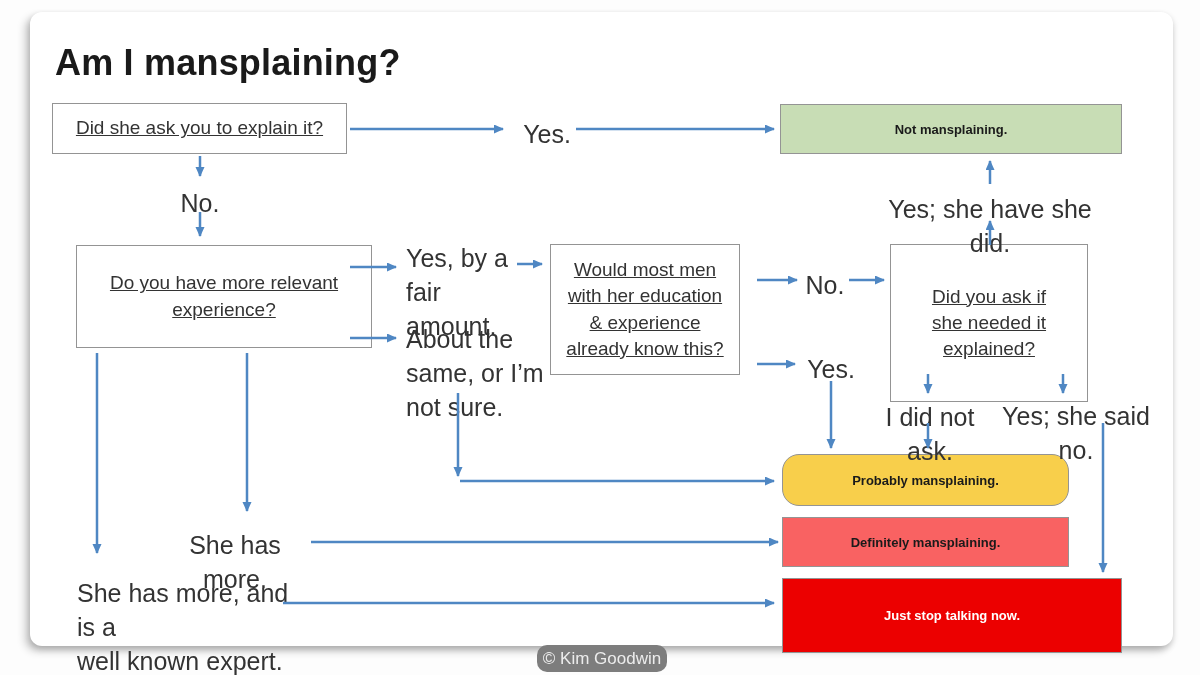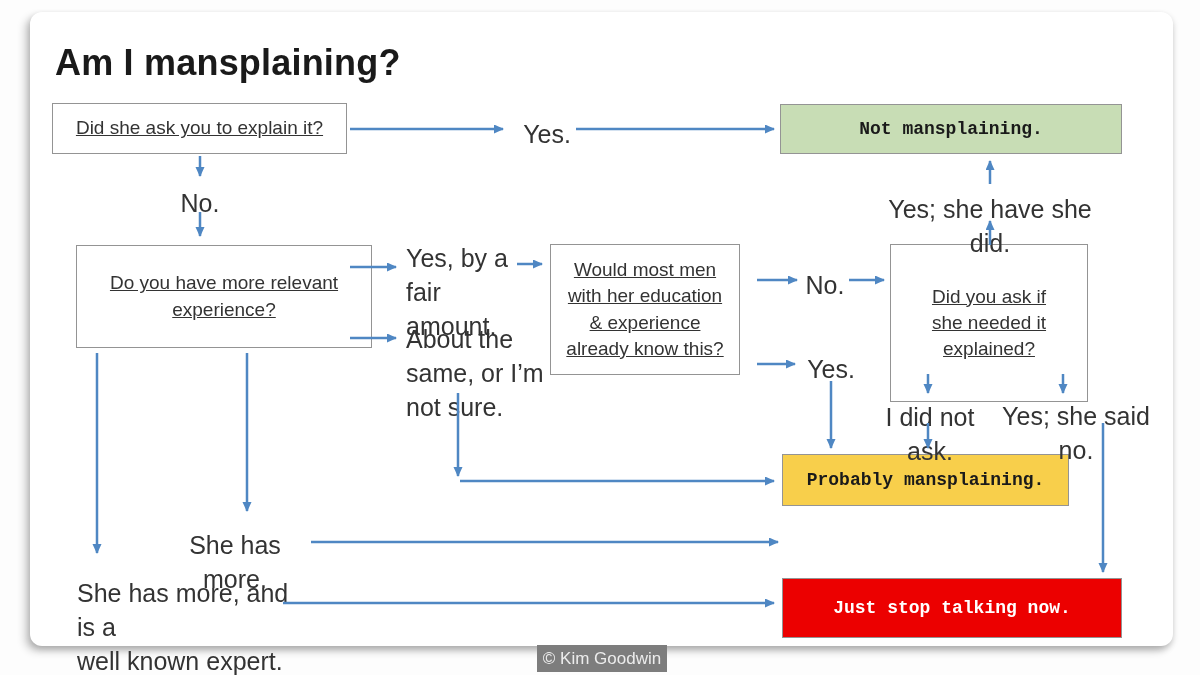--- a/index.html
+++ b/index.html
@@ -25,40 +25,40 @@
     position:absolute;background:#fff;
     border:1.5px solid var(--boxBorder,#949494);
     display:flex;align-items:center;justify-content:center;
     text-align:center;font-size:19px;line-height:1.38;color:#333;
     white-space:pre-line;box-sizing:border-box;text-decoration:underline;
   }
   .obox{
     position:absolute;
     border:1.5px solid var(--boxBorder,#949494);
     display:flex;align-items:center;justify-content:center;
-    text-align:center;font-size:18px;font-weight:bold;color:#1a1a1a;
+    text-align:center;font-size:13px;font-weight:bold;color:#1a1a1a;
     box-sizing:border-box;
-    font-family:Liberation Mono, monospace;
   }
   .lbl{
     position:absolute;font-size:25px;line-height:1.36;color:#333;
     white-space:pre-line;
   }
   .center{text-align:center;}
   .attribution{
     position:absolute;left:537px;top:645px;width:130px;height:27px;
     background:#7d7d7d;color:#ececec;font-size:17px;
     display:flex;align-items:center;justify-content:center;
     z-index:5;
+    border-radius:10px;
   }
   svg.connectors{position:absolute;left:0;top:0;z-index:2;}
   .conn{stroke:var(--arrow,#4f87c3);stroke-width:2.5;fill:none;}
   .ah{fill:var(--arrow,#4f87c3);}
   .green{background:var(--green,#c8ddb5);}
-  .yellow{background:var(--yellow,#f8cf4b);}
+  .yellow{background:var(--yellow,#f8cf4b);border-radius:17px;}
   .salmon{background:var(--salmon,#f96262);}
   .red{background:var(--red,#ec0000);color:#ffffff;}
 </style>
 </head>
 <body>
 
 <div class="stage">
   <div class="card"></div>
 
   <div class="title">Am I mansplaining?</div>
@@ -69,21 +69,22 @@
   <div class="qbox" style="left:550px;top:244px;width:190px;height:131px;">Would most men
 with her education
 &amp; experience
 already know this?</div>
   <div class="qbox" style="left:890px;top:244px;width:198px;height:158px;">Did you ask if
 she needed it
 explained?</div>
 
   <div class="obox green" style="left:780px;top:104px;width:342px;height:50px;">Not mansplaining.</div>
   <div class="obox yellow" style="left:782px;top:454px;width:287px;height:52px;">Probably mansplaining.</div>
-  <div class="obox red" style="left:782px;top:578px;width:340px;height:60px;">Just stop talking now.</div>
+  <div class="obox salmon" style="left:782px;top:517px;width:287px;height:50px;">Definitely mansplaining.</div>
+  <div class="obox red" style="left:782px;top:578px;width:340px;height:75px;">Just stop talking now.</div>
 
   <div class="lbl center" style="left:512px;top:117px;width:70px;">Yes.</div>
   <div class="lbl center" style="left:170px;top:186px;width:60px;">No.</div>
   <div class="lbl" style="left:406px;top:241px;width:130px;">Yes, by a
 fair amount.</div>
   <div class="lbl" style="left:406px;top:322px;width:140px;">About the
 same, or I’m
 not sure.</div>
   <div class="lbl center" style="left:800px;top:268px;width:50px;">No.</div>
   <div class="lbl center" style="left:806px;top:352px;width:50px;">Yes.</div>

